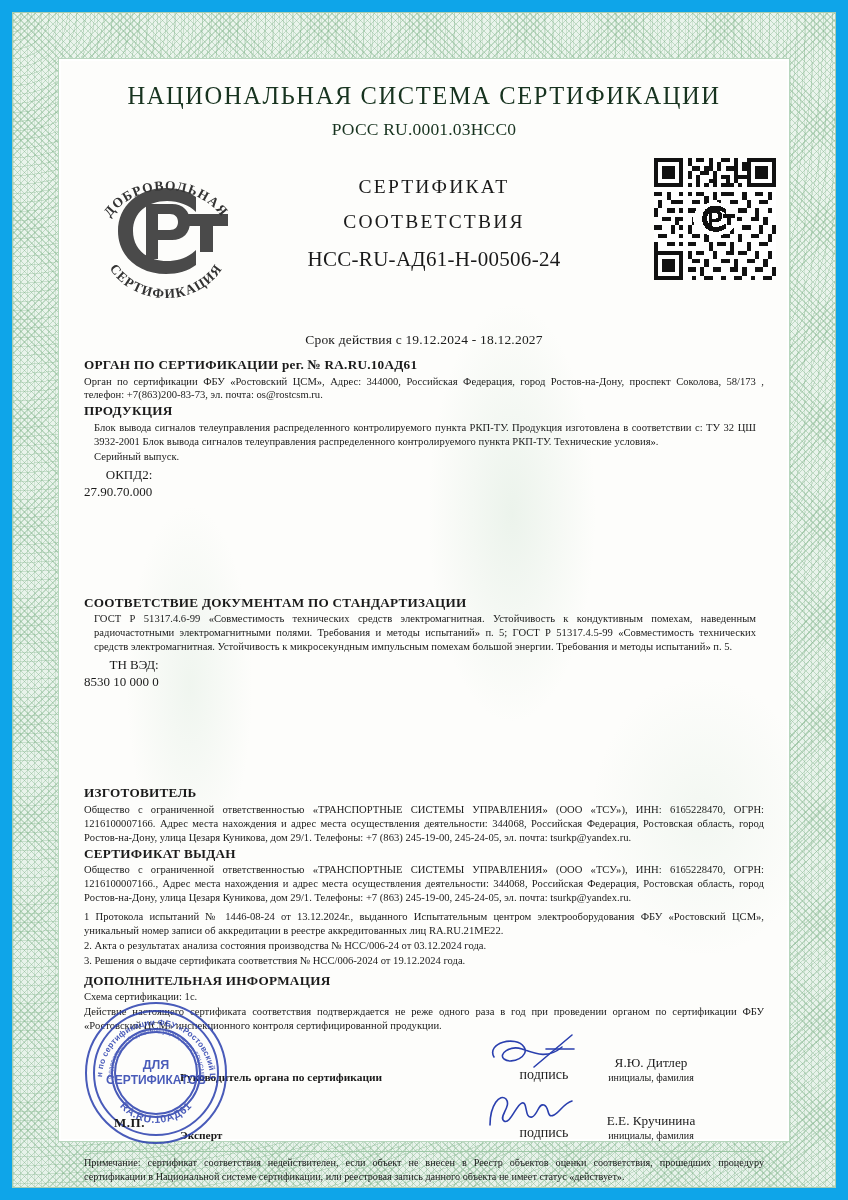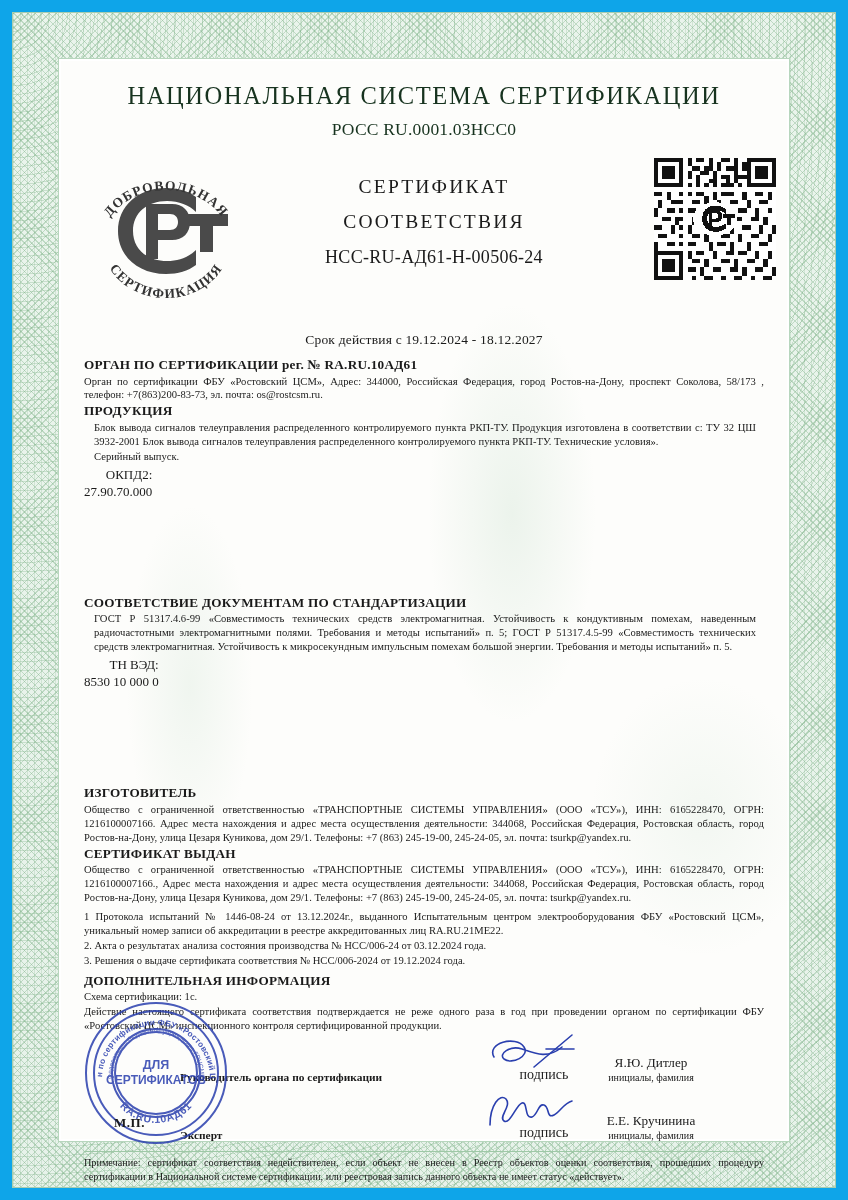--- a/index.html
+++ b/index.html
@@ -69,21 +69,21 @@
     margin-top:10px;
   }
   .rst-mark{
     position:absolute;left:24px;top:14px;width:168px;height:134px;
   }
   .cert-titles{
     position:absolute;left:226px;top:26px;width:300px;text-align:center;
   }
   .cert-titles .t1{font-size:19.5px;letter-spacing:2.2px;}
   .cert-titles .t2{font-size:19.5px;letter-spacing:2.2px;margin-top:13px;}
-  .cert-titles .t3{font-size:18px;margin-top:14px;letter-spacing:.3px;}
+  .cert-titles .t3{font-size:21px;margin-top:14px;letter-spacing:.3px;}
 
   .qr{
     position:absolute;right:14px;top:8px;width:122px;height:122px;
   }
 
   
   .validity{
     text-align:center;font-size:13.5px;margin:4px 0 9px 0;
     letter-spacing:.2px;
   }

